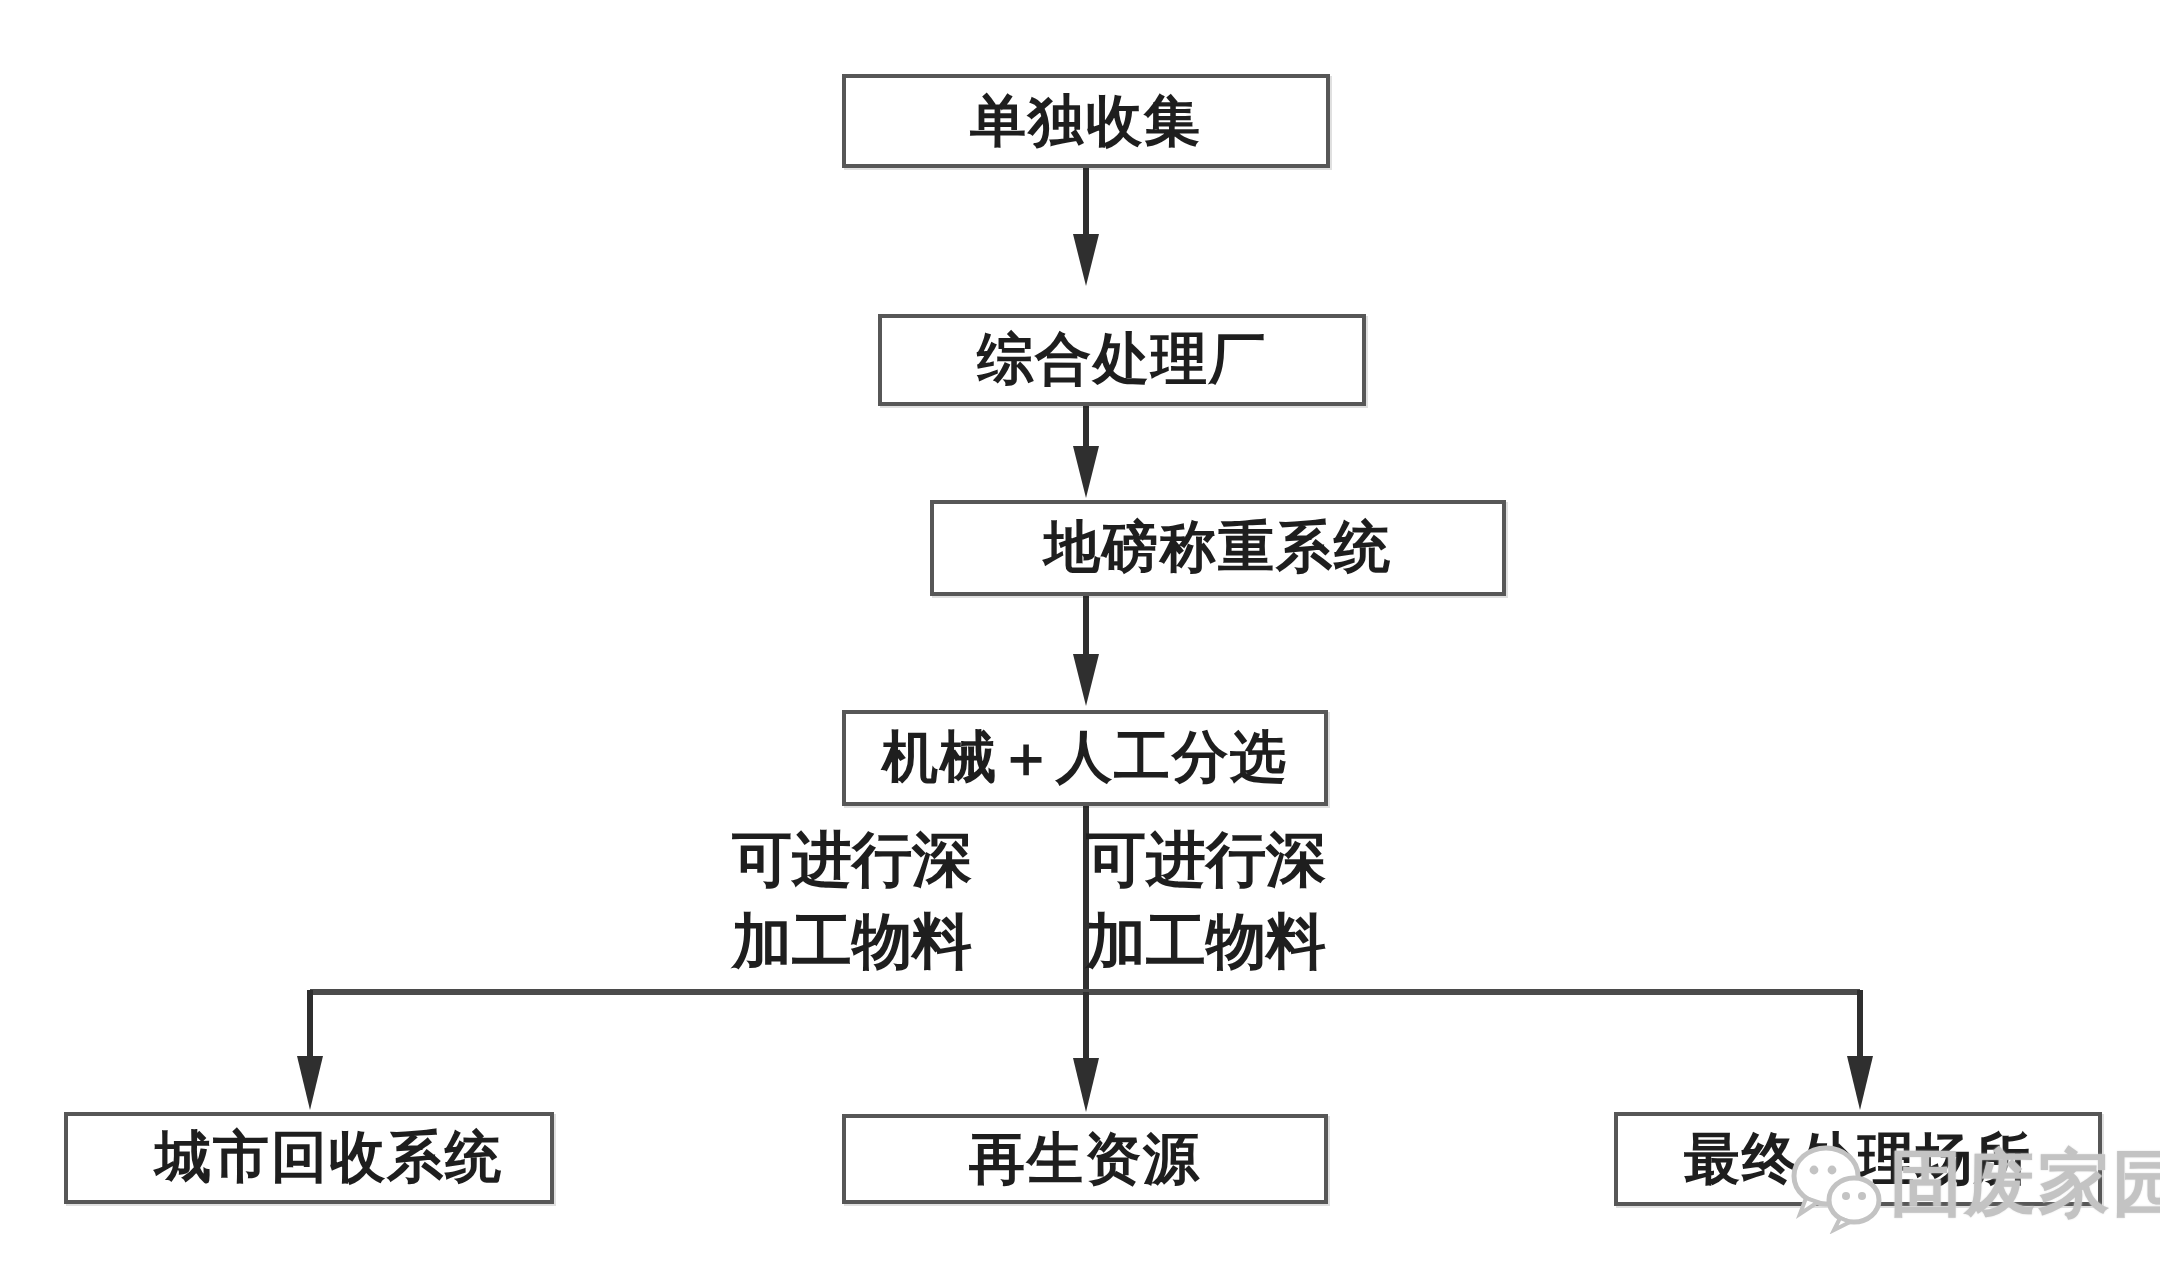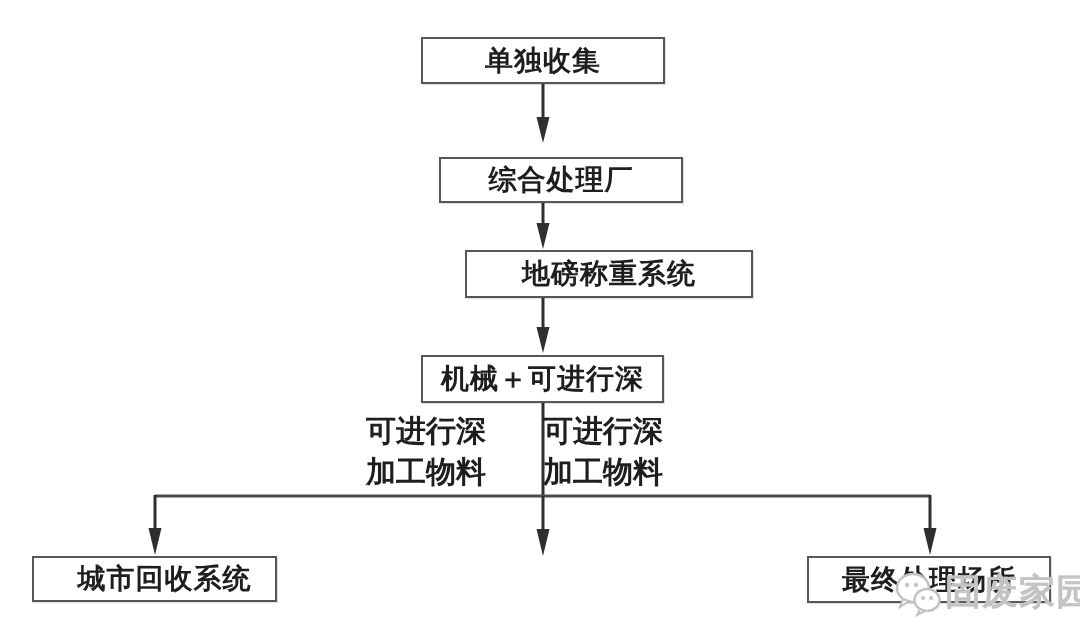--- a/index.html
+++ b/index.html
@@ -100,22 +100,23 @@
     <line x1="543" y1="496" x2="543" y2="533" stroke="#2f2f2f" stroke-width="3"></line>
     <polygon points="536.5,529 549.5,529 543,556" fill="#2f2f2f"></polygon>
 
     <line x1="930" y1="495" x2="930" y2="532" stroke="#2f2f2f" stroke-width="3"></line>
     <polygon points="923.5,528 936.5,528 930,555" fill="#2f2f2f"></polygon>
   </svg>
 
   <div class="flow-box box-1">单独收集</div>
   <div class="flow-box box-2">综合处理厂</div>
   <div class="flow-box box-3">地磅称重系统</div>
-  <div class="flow-box box-4">机械＋可进行深</div>
+  <div class="flow-box box-4">机械＋人工分选</div>
   <div class="flow-box box-5">城市回收系统</div>
+  <div class="flow-box box-6">再生资源</div>
   <div class="flow-box box-7">最终处理场所</div>
 
   <div class="branch-label branch-label-left">
     <div>可进行深</div>
     <div>加工物料</div>
   </div>
   <div class="branch-label branch-label-right">
     <div>可进行深</div>
     <div>加工物料</div>
   </div>

